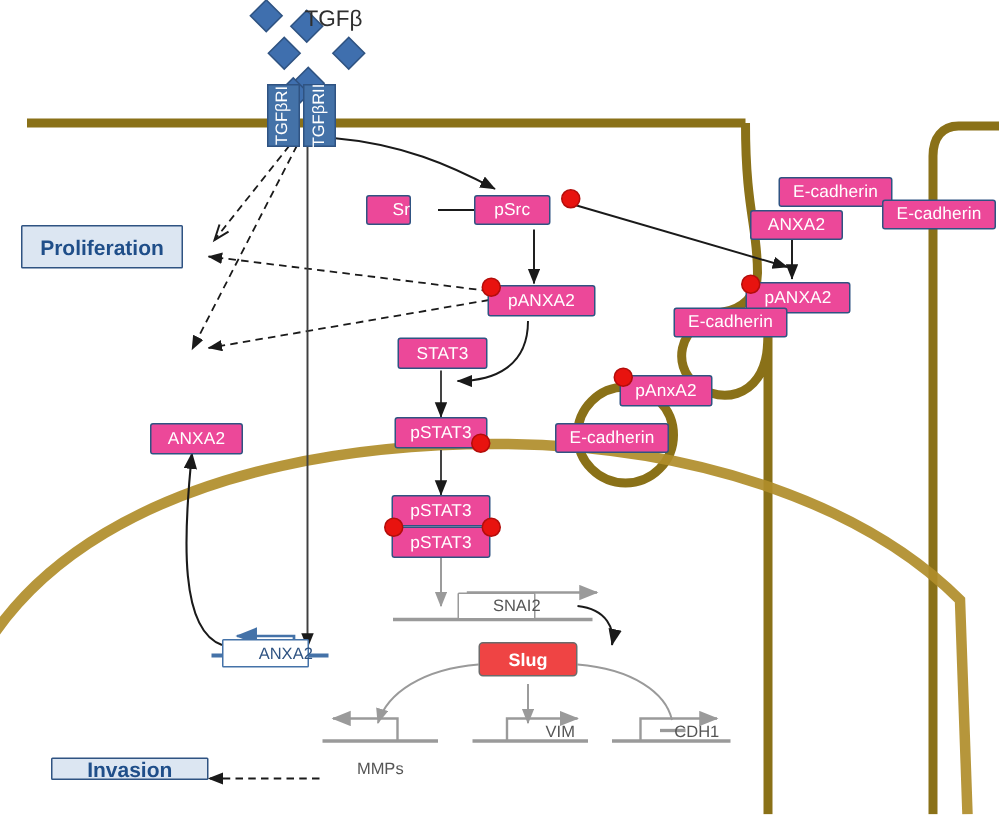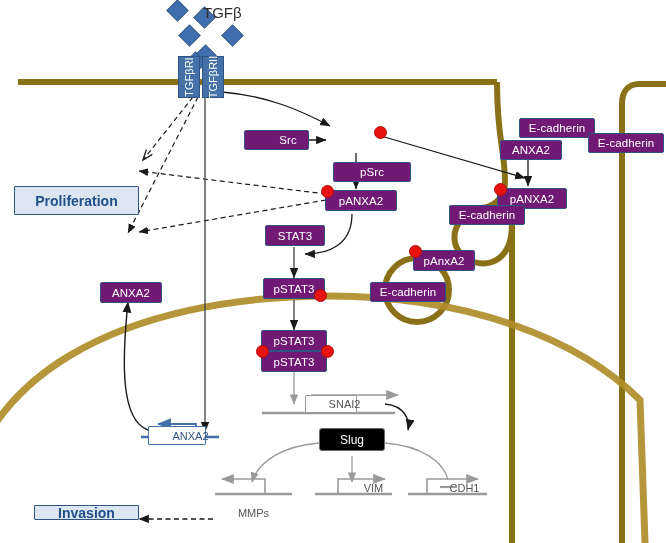--- a/index.html
+++ b/index.html
@@ -1,34 +1,34 @@
 <!DOCTYPE html>
 <html><head>
 <meta charset="utf-8">
 <style>
   html,body{margin:0;padding:0;background:#fff;}
   body{font-family:"Liberation Sans",sans-serif;}
   #stage{position:relative;width:666px;height:543px;background:#ffffff;overflow:hidden;}
   #stage svg.layer{position:absolute;left:0;top:0;width:666px;height:543px;}
   .node{position:absolute;box-sizing:border-box;display:flex;align-items:center;
-        justify-content:center;background:#701a75;border:1px solid #2f5382;color:#fff;
+        justify-content:center;background:#ec4899;border:1px solid #2f5382;color:#fff;
         font-size:11.5px;white-space:nowrap;border-radius:2px;letter-spacing:.1px;}
   .outcome{position:absolute;box-sizing:border-box;display:flex;align-items:center;
         justify-content:center;background:#dce6f2;border:1.6px solid #2f5382;
         color:#1f4e89;font-weight:bold;font-size:14px;border-radius:1px;}
   .emt{position:absolute;box-sizing:border-box;display:flex;align-items:center;
         justify-content:center;background:#dce6f2;border:1.6px solid #2f5382;
         color:#1f4e89;font-weight:bold;font-size:15px;border-radius:1px;}
   .gene{position:absolute;box-sizing:border-box;display:flex;align-items:center;
         justify-content:center;font-size:11px;color:#555;background:#fff;
         border:1px solid #9a9a9a;border-radius:1px;padding-left:27px;}
   .gene.anx{color:#2f5382;border:1.4px solid #4472a8;font-size:11px;}
   .slug{position:absolute;box-sizing:border-box;display:flex;align-items:center;
-        justify-content:center;background:#000000;border:1.4px solid #6b6b6b;
-        color:#ffffff;font-weight:normal;font-size:12px;border-radius:3px;}
+        justify-content:center;background:#ef4444;border:1.4px solid #6b6b6b;
+        color:#ffffff;font-weight:bold;font-size:12px;border-radius:3px;}
   .recept{position:absolute;box-sizing:border-box;display:flex;align-items:center;
         justify-content:center;background:#4472a8;border:1px solid #2f5382;color:#fff;
         font-size:11px;}
   .recept span{display:block;transform:rotate(-90deg);white-space:nowrap;}
   .tgfb-label{position:absolute;font-size:15px;color:#2f2f2f;}
   .dot{position:absolute;width:11px;height:11px;border-radius:50%;
        background:#e8130f;border:1px solid #b30d0a;}
 </style>
 </head>
 <body>
@@ -143,26 +143,26 @@
 
   <div class="tgfb-label" style="left:203px;top:4px;">TGFβ</div>
 
   <div class="recept" style="left:178px;top:56px;width:22px;height:42px;">
     <span>TGFβRI</span>
   </div>
   <div class="recept" style="left:202px;top:56px;width:22px;height:42px;">
     <span>TGFβRII</span>
   </div>
 
-  <div class="outcome" style="left:14px;top:150px;width:125px;height:29px;margin-top:36px;">Proliferation</div>
+  <div class="outcome" style="left:14px;top:150px;width:108px;height:29px;">Proliferation</div>
   <div class="outcome" style="left:34px;top:505px;width:105px;height:15px;">Invasion</div>
 
-  <div class="node" style="left:244px;top:130px;width:65px;height:20px;padding-left:23px;">Src</div>
-
-  <div class="node" style="left:333px;top:130px;width:78px;height:20px;margin-top:32px;">pSrc</div>
+  <div class="node" style="left:244px;top:130px;width:30px;height:20px;padding-left:23px;">Src</div>
+
+  <div class="node" style="left:316px;top:130px;width:51px;height:20px;">pSrc</div>
   <div class="dot" style="left:374px;top:126px;"></div>
 
   <div class="node" style="left:325px;top:190px;width:72px;height:21px;">pANXA2</div>
   <div class="dot" style="left:321px;top:185px;"></div>
 
   <div class="node" style="left:265px;top:225px;width:60px;height:21px;">STAT3</div>
 
   <div class="node" style="left:263px;top:278px;width:62px;height:21px;">pSTAT3</div>
   <div class="dot" style="left:314px;top:289px;"></div>
 

